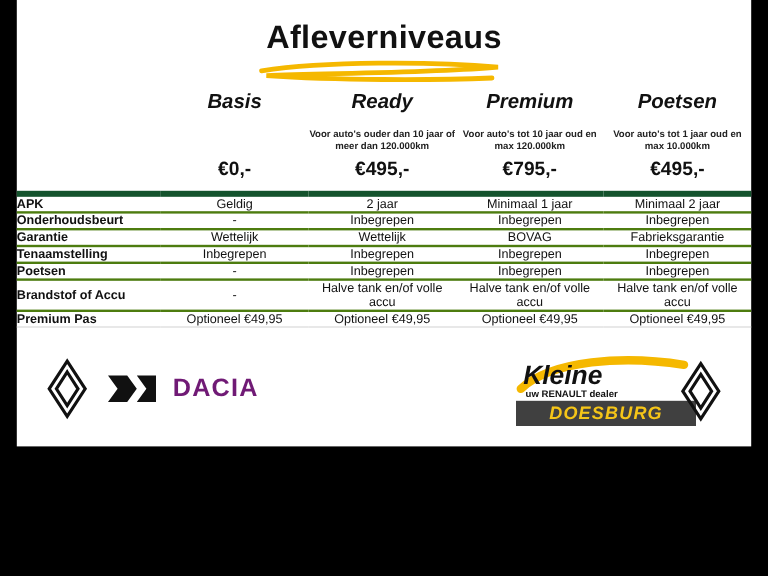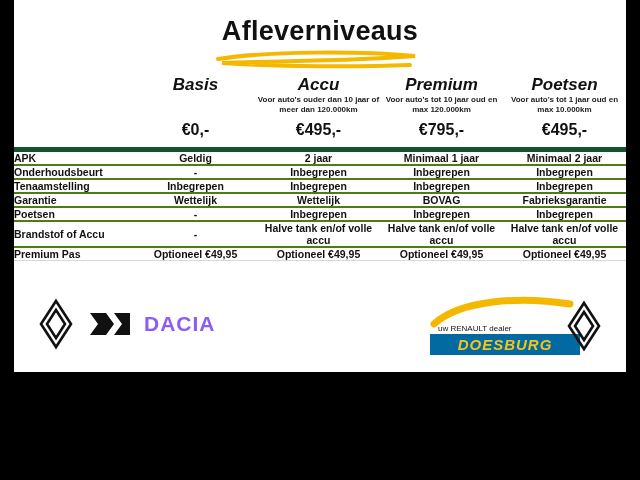--- a/index.html
+++ b/index.html
@@ -60,40 +60,40 @@
     font-size: 17px;
     font-weight: bold;
     color: #111;
     line-height: 20px;
     font-style: italic;
   }
   .pkg-desc {
     font-size: 8px;
     color: #222;
     line-height: 10px;
-    margin-top: 0;
+    margin-top: 12px;
     min-height: 20px;
   }
   .pkg-price {
     font-size: 16px;
     font-weight: bold;
     color: #111;
     margin-top: 6px;
     margin-bottom: 8px;
   }
   .row-label {
     font-size: 10.5px;
     font-weight: bold;
     color: #111;
     padding: 7px 0 7px 10px;
     text-align: left;
   }
   .cell {
     font-size: 10.5px;
-    font-weight: bold;
+    font-weight: normal;
     color: #111;
     text-align: center;
     padding: 7px 4px;
     line-height: 12px;
   }
   tr.data-row {
     border-top: 2px solid #4d7c0f;
   }
   tr.data-row.first {
     border-top: 5px solid #14532d;
@@ -113,21 +113,21 @@
     left: 22px;
     top: 4px;
     display: flex;
     align-items: center;
     gap: 12px;
   }
   .dacia-word {
     font-size: 21px;
     font-weight: bold;
     letter-spacing: 1px;
-    color: #8b5cf6;
+    color: #701a75;
   }
   .dealer-logo {
     position: absolute;
     right: 16px;
     top: 0px;
     width: 180px;
     height: 62px;
   }
   .kleine-text {
     position: absolute;
@@ -137,30 +137,30 @@
     font-weight: bold;
     font-style: italic;
     color: #111;
     letter-spacing: 0px;
   }
   .dealer-sub {
     position: absolute;
     left: 8px;
     top: 30px;
     font-size: 8px;
-    font-weight: normal;
+    font-weight: bold;
     color: #111;
     text-align: right;
   }
   .doesburg {
     position: absolute;
     left: 0px;
     top: 40px;
     width: 150px;
-    background: #0369a1;
+    background: #404040;
     color: #f5c518;
     font-size: 15px;
     font-weight: bold;
     font-style: italic;
     text-align: center;
     letter-spacing: 1px;
     padding: 2px 0 2px 0;
   }
   .yellow-swoosh {
     position: absolute;
@@ -196,21 +196,21 @@
     </colgroup>
     <thead>
       <tr>
         <th></th>
         <th class="head-cell">
           <div class="pkg-name">Basis</div>
           <div class="pkg-desc"></div>
           <div class="pkg-price">€0,-</div>
         </th>
         <th class="head-cell">
-          <div class="pkg-name">Accu</div>
+          <div class="pkg-name">Ready</div>
           <div class="pkg-desc">Voor auto's ouder dan 10 jaar of meer dan 120.000km</div>
           <div class="pkg-price">€495,-</div>
         </th>
         <th class="head-cell">
           <div class="pkg-name">Premium</div>
           <div class="pkg-desc">Voor auto's tot 10 jaar oud en max 120.000km</div>
           <div class="pkg-price">€795,-</div>
         </th>
         <th class="head-cell">
           <div class="pkg-name">Poetsen</div>
@@ -228,32 +228,32 @@
         <td class="cell">Minimaal 2 jaar</td>
       </tr>
       <tr class="data-row">
         <td class="row-label">Onderhoudsbeurt</td>
         <td class="cell">-</td>
         <td class="cell">Inbegrepen</td>
         <td class="cell">Inbegrepen</td>
         <td class="cell">Inbegrepen</td>
       </tr>
       <tr class="data-row">
-        <td class="row-label">Tenaamstelling</td>
-        <td class="cell">Inbegrepen</td>
-        <td class="cell">Inbegrepen</td>
-        <td class="cell">Inbegrepen</td>
-        <td class="cell">Inbegrepen</td>
-      </tr>
-      <tr class="data-row">
         <td class="row-label">Garantie</td>
         <td class="cell">Wettelijk</td>
         <td class="cell">Wettelijk</td>
         <td class="cell">BOVAG</td>
         <td class="cell">Fabrieksgarantie</td>
+      </tr>
+      <tr class="data-row">
+        <td class="row-label">Tenaamstelling</td>
+        <td class="cell">Inbegrepen</td>
+        <td class="cell">Inbegrepen</td>
+        <td class="cell">Inbegrepen</td>
+        <td class="cell">Inbegrepen</td>
       </tr>
       <tr class="data-row">
         <td class="row-label">Poetsen</td>
         <td class="cell">-</td>
         <td class="cell">Inbegrepen</td>
         <td class="cell">Inbegrepen</td>
         <td class="cell">Inbegrepen</td>
       </tr>
       <tr class="data-row">
         <td class="row-label">Brandstof of Accu</td>
@@ -283,20 +283,21 @@
         <path d="M2 4 L18 4 L26 15 L18 26 L2 26 L10 15 Z" fill="#111"></path>
         <path d="M42 4 L26 4 L34 15 L26 26 L42 26 Z" fill="#111"></path>
       </svg>
       <div class="dacia-word">DACIA</div>
     </div>
 
     <div class="dealer-logo">
       <svg class="yellow-swoosh" width="180" height="62" viewBox="0 0 180 62">
         <path d="M4 30 C 30 6, 90 2, 140 10" stroke="#f5b800" stroke-width="7" fill="none" stroke-linecap="round"></path>
       </svg>
+      <div class="kleine-text">Kleine</div>
       <div class="dealer-sub">uw RENAULT dealer</div>
       <div class="doesburg">DOESBURG</div>
       <svg class="renault-right" width="40" height="52" viewBox="0 0 40 52">
         <polygon points="20,3 35,26 20,49 5,26" fill="none" stroke="#111" stroke-width="2.6"></polygon>
         <polygon points="20,12 29,26 20,40 11,26" fill="none" stroke="#111" stroke-width="2.6"></polygon>
       </svg>
     </div>
 
   </div>
 </div>

